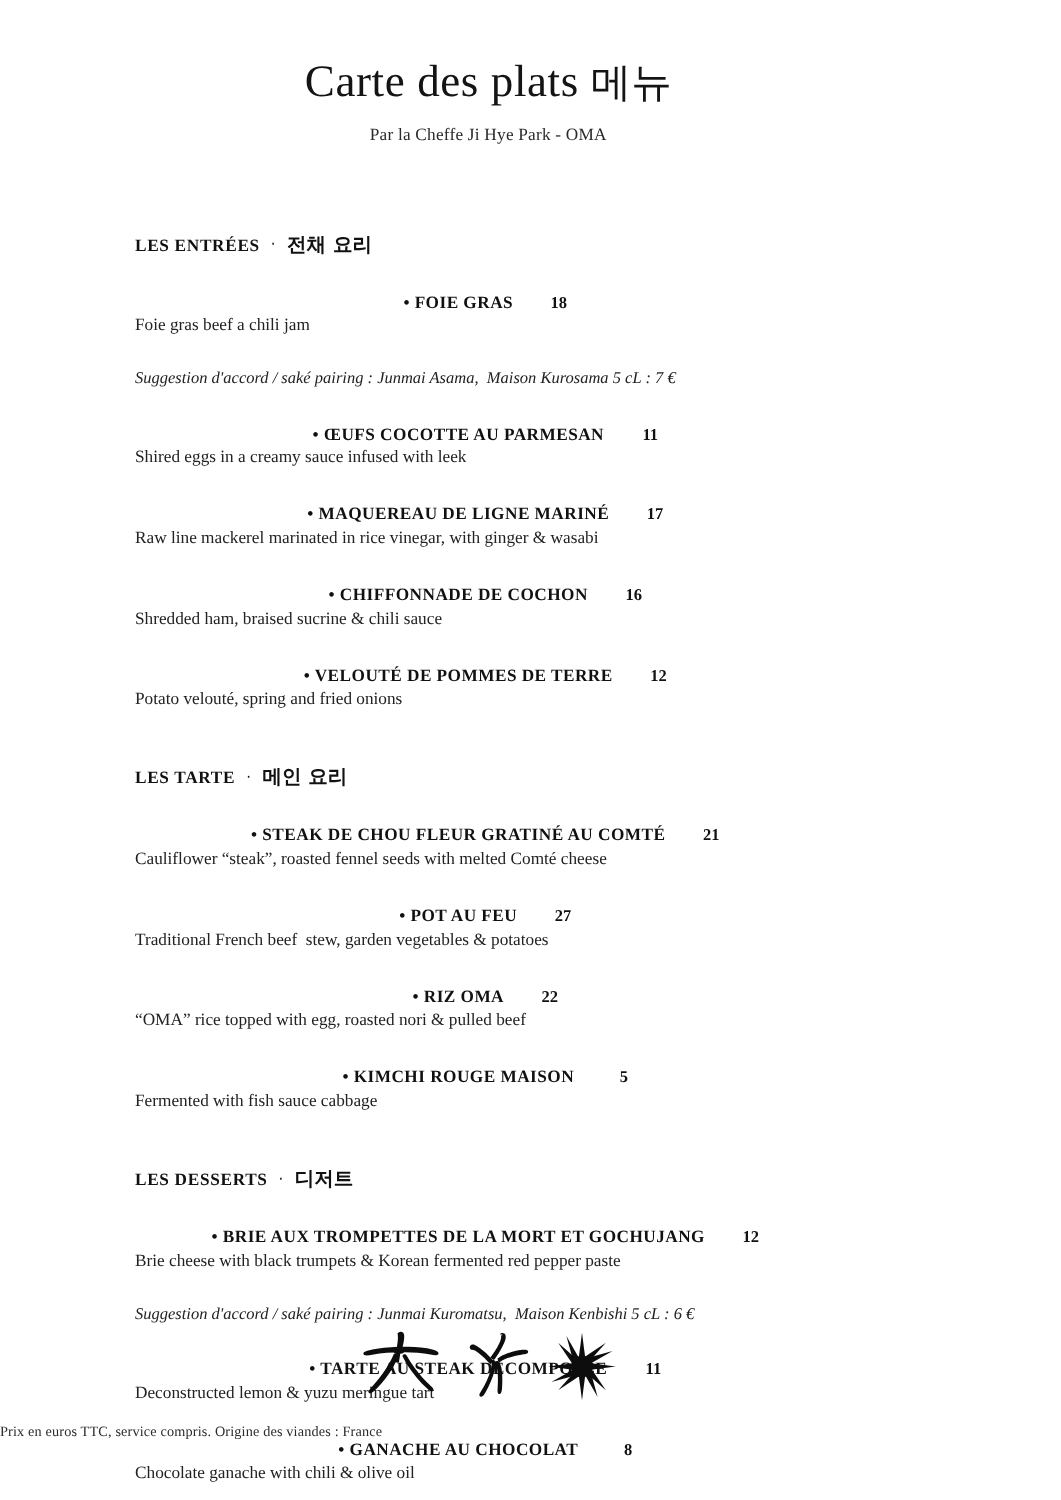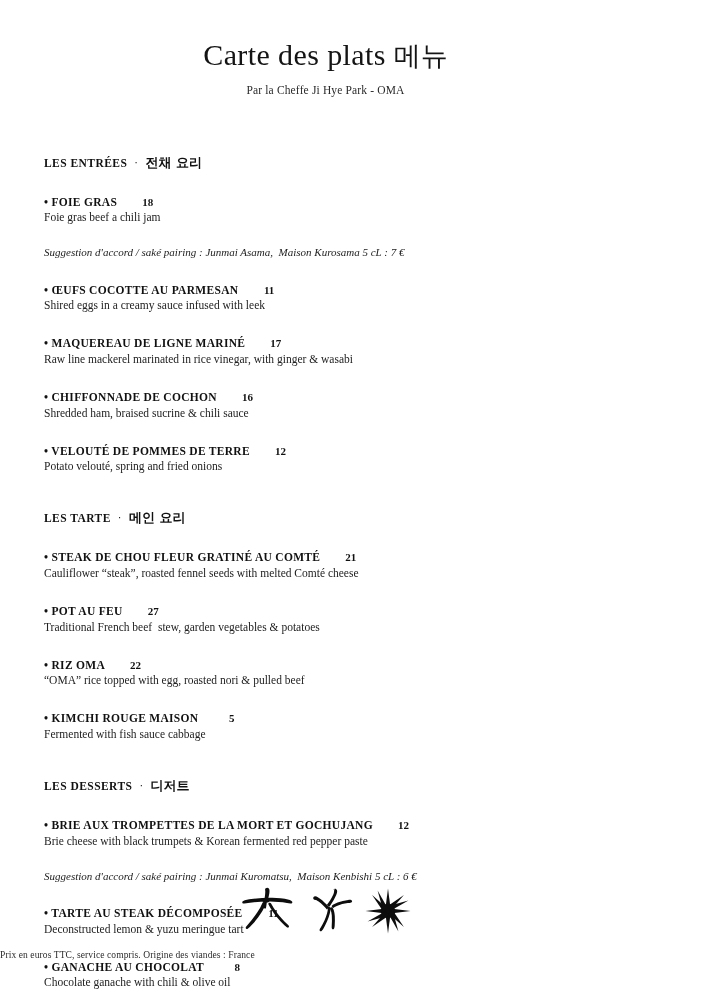--- a/index.html
+++ b/index.html
@@ -48,21 +48,21 @@
     font-size: 11.5px;
     font-weight: 400;
     color: #2a2a2a;
     margin: 11px 0 0 0;
     letter-spacing: 0.15px;
   }
 
   
   .menu-body {
     margin-top: 58px;
-    padding-left: 44px;
+    padding-left: 90px;
     padding-right: 94px;
   }
 
   .section {
     margin-bottom: 21px;
   }
   .section-title {
     font-size: 11.5px;
     font-weight: 700;
     letter-spacing: 0.45px;
@@ -85,21 +85,21 @@
   }
 
   .item {
     margin-bottom: 15px;
   }
   .item:last-child { margin-bottom: 0; }
 
   .item-head {
     display: flex;
     align-items: baseline;
-    justify-content: flex-start;
+    justify-content: center;
     margin-top: 24px;
   }
   .item-name {
     font-size: 11.5px;
     font-weight: 700;
     letter-spacing: 0.3px;
     color: #111111;
     white-space: pre;
   }
   .item-price {

